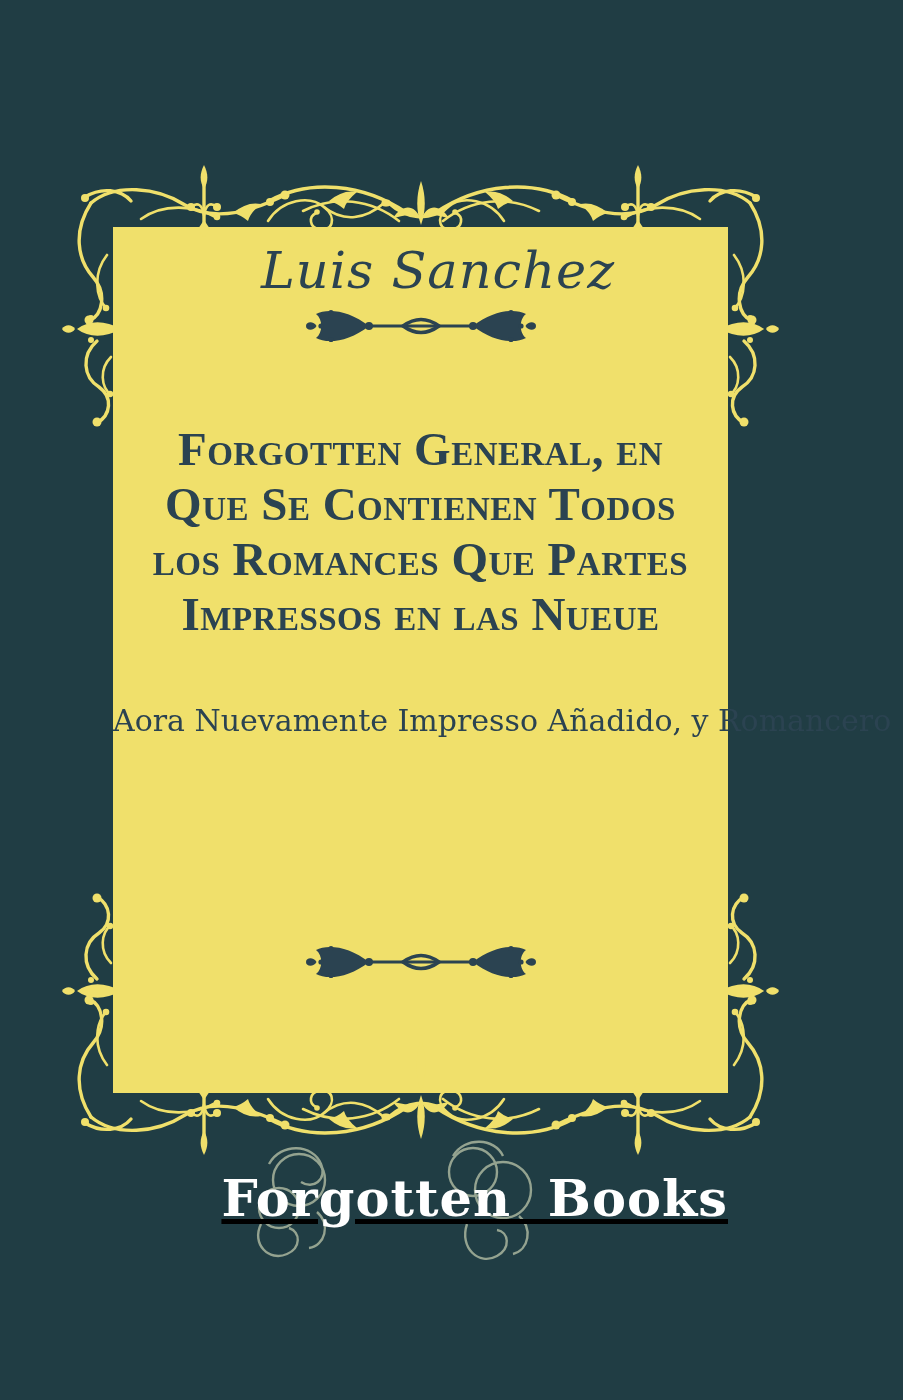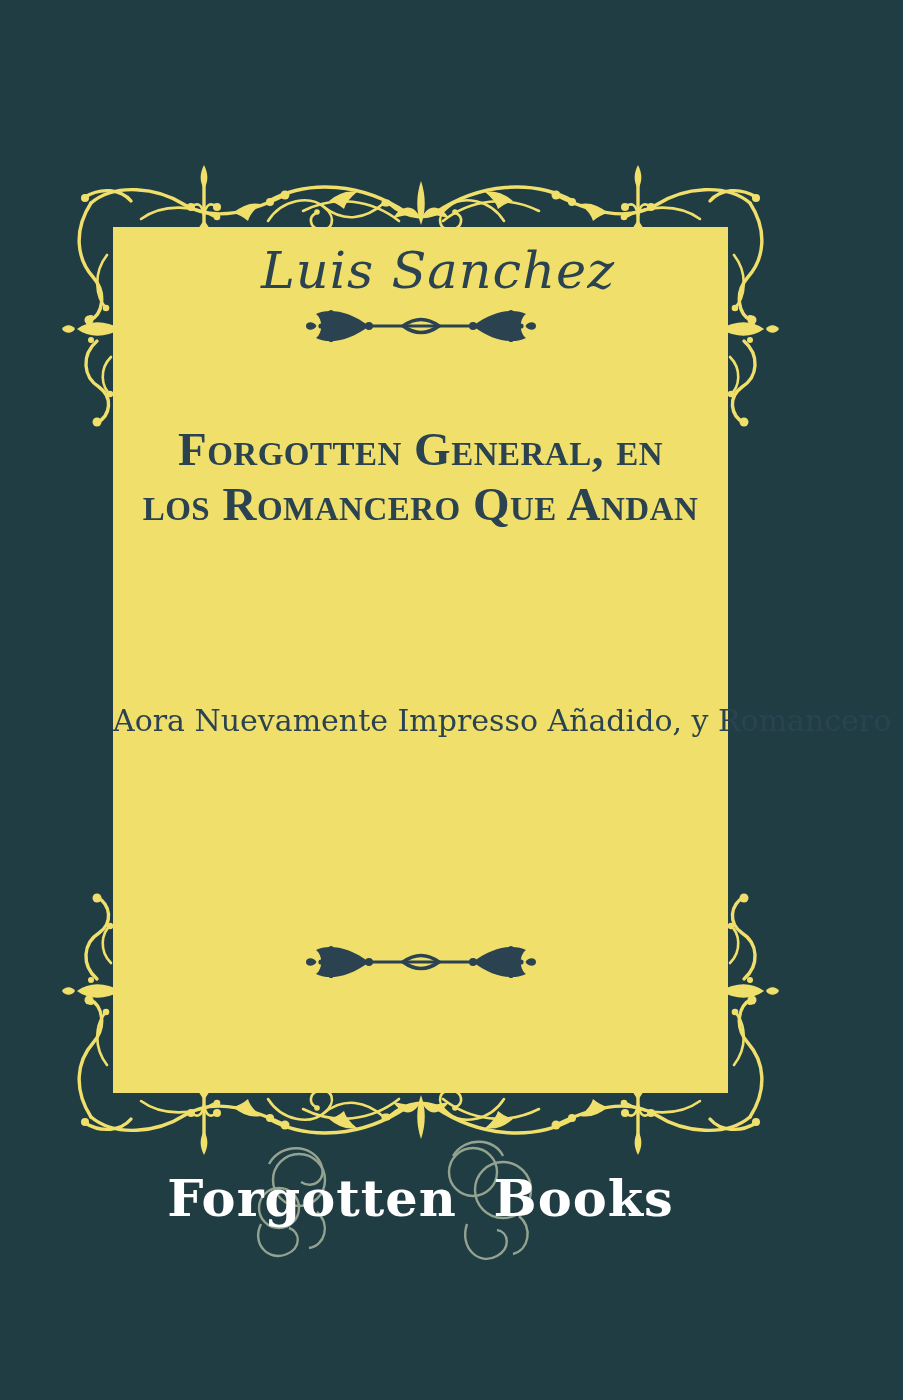--- a/index.html
+++ b/index.html
@@ -49,21 +49,22 @@
   }
   .subtitle{
     top:700px;
     font-family:"DejaVu Serif", serif;
     font-weight:500;
     font-size:30px;line-height:42px;
     white-space:nowrap;
   }
   .logo-wrap{
     position:absolute;left:113px;top:1128px;width:615px;height:160px;
-    text-align:center;
+    text-align:right;
+    text-decoration:underline;
   }
   .logo-flourish{
     position:absolute;left:50%;top:0;transform:translateX(-50%);
     width:400px;height:160px;color:var(--logo-flourish);
   }
   .logo-text{
     position:relative;
     margin-top:30px;
     font-family:"DejaVu Serif", serif;
     font-weight:700;
@@ -181,21 +182,23 @@
         <circle cx="16" cy="20" r="2.6"></circle>
         <circle cx="26" cy="6.5" r="2.6"></circle>
         <circle cx="26" cy="33.5" r="2.6"></circle>
       </g>
     </g>
   </svg>
 </div>
 
 <div class="col title">
   <div>Forgotten General, en</div>
-  <div>los Romancero Que Andan</div>
+  <div>Que Se Contienen Todos</div>
+  <div>los Romances Que Partes</div>
+  <div>Impressos en las Nueue</div>
 </div>
 
 <div class="col subtitle">Aora Nuevamente Impresso Añadido, y Romancero</div>
 
 <div class="divider-2">
   <svg class="divider" viewBox="0 0 232 40" aria-hidden="true">
     <g fill="currentColor" stroke="currentColor">
       <line x1="22" y1="20" x2="210" y2="20" stroke-width="3" fill="none"></line>
       <path d="M98,20 Q116,7 134,20 Q116,33 98,20 Z" fill="none" stroke-width="3.4"></path>
       <circle cx="64" cy="20" r="4" stroke="none"></circle>

